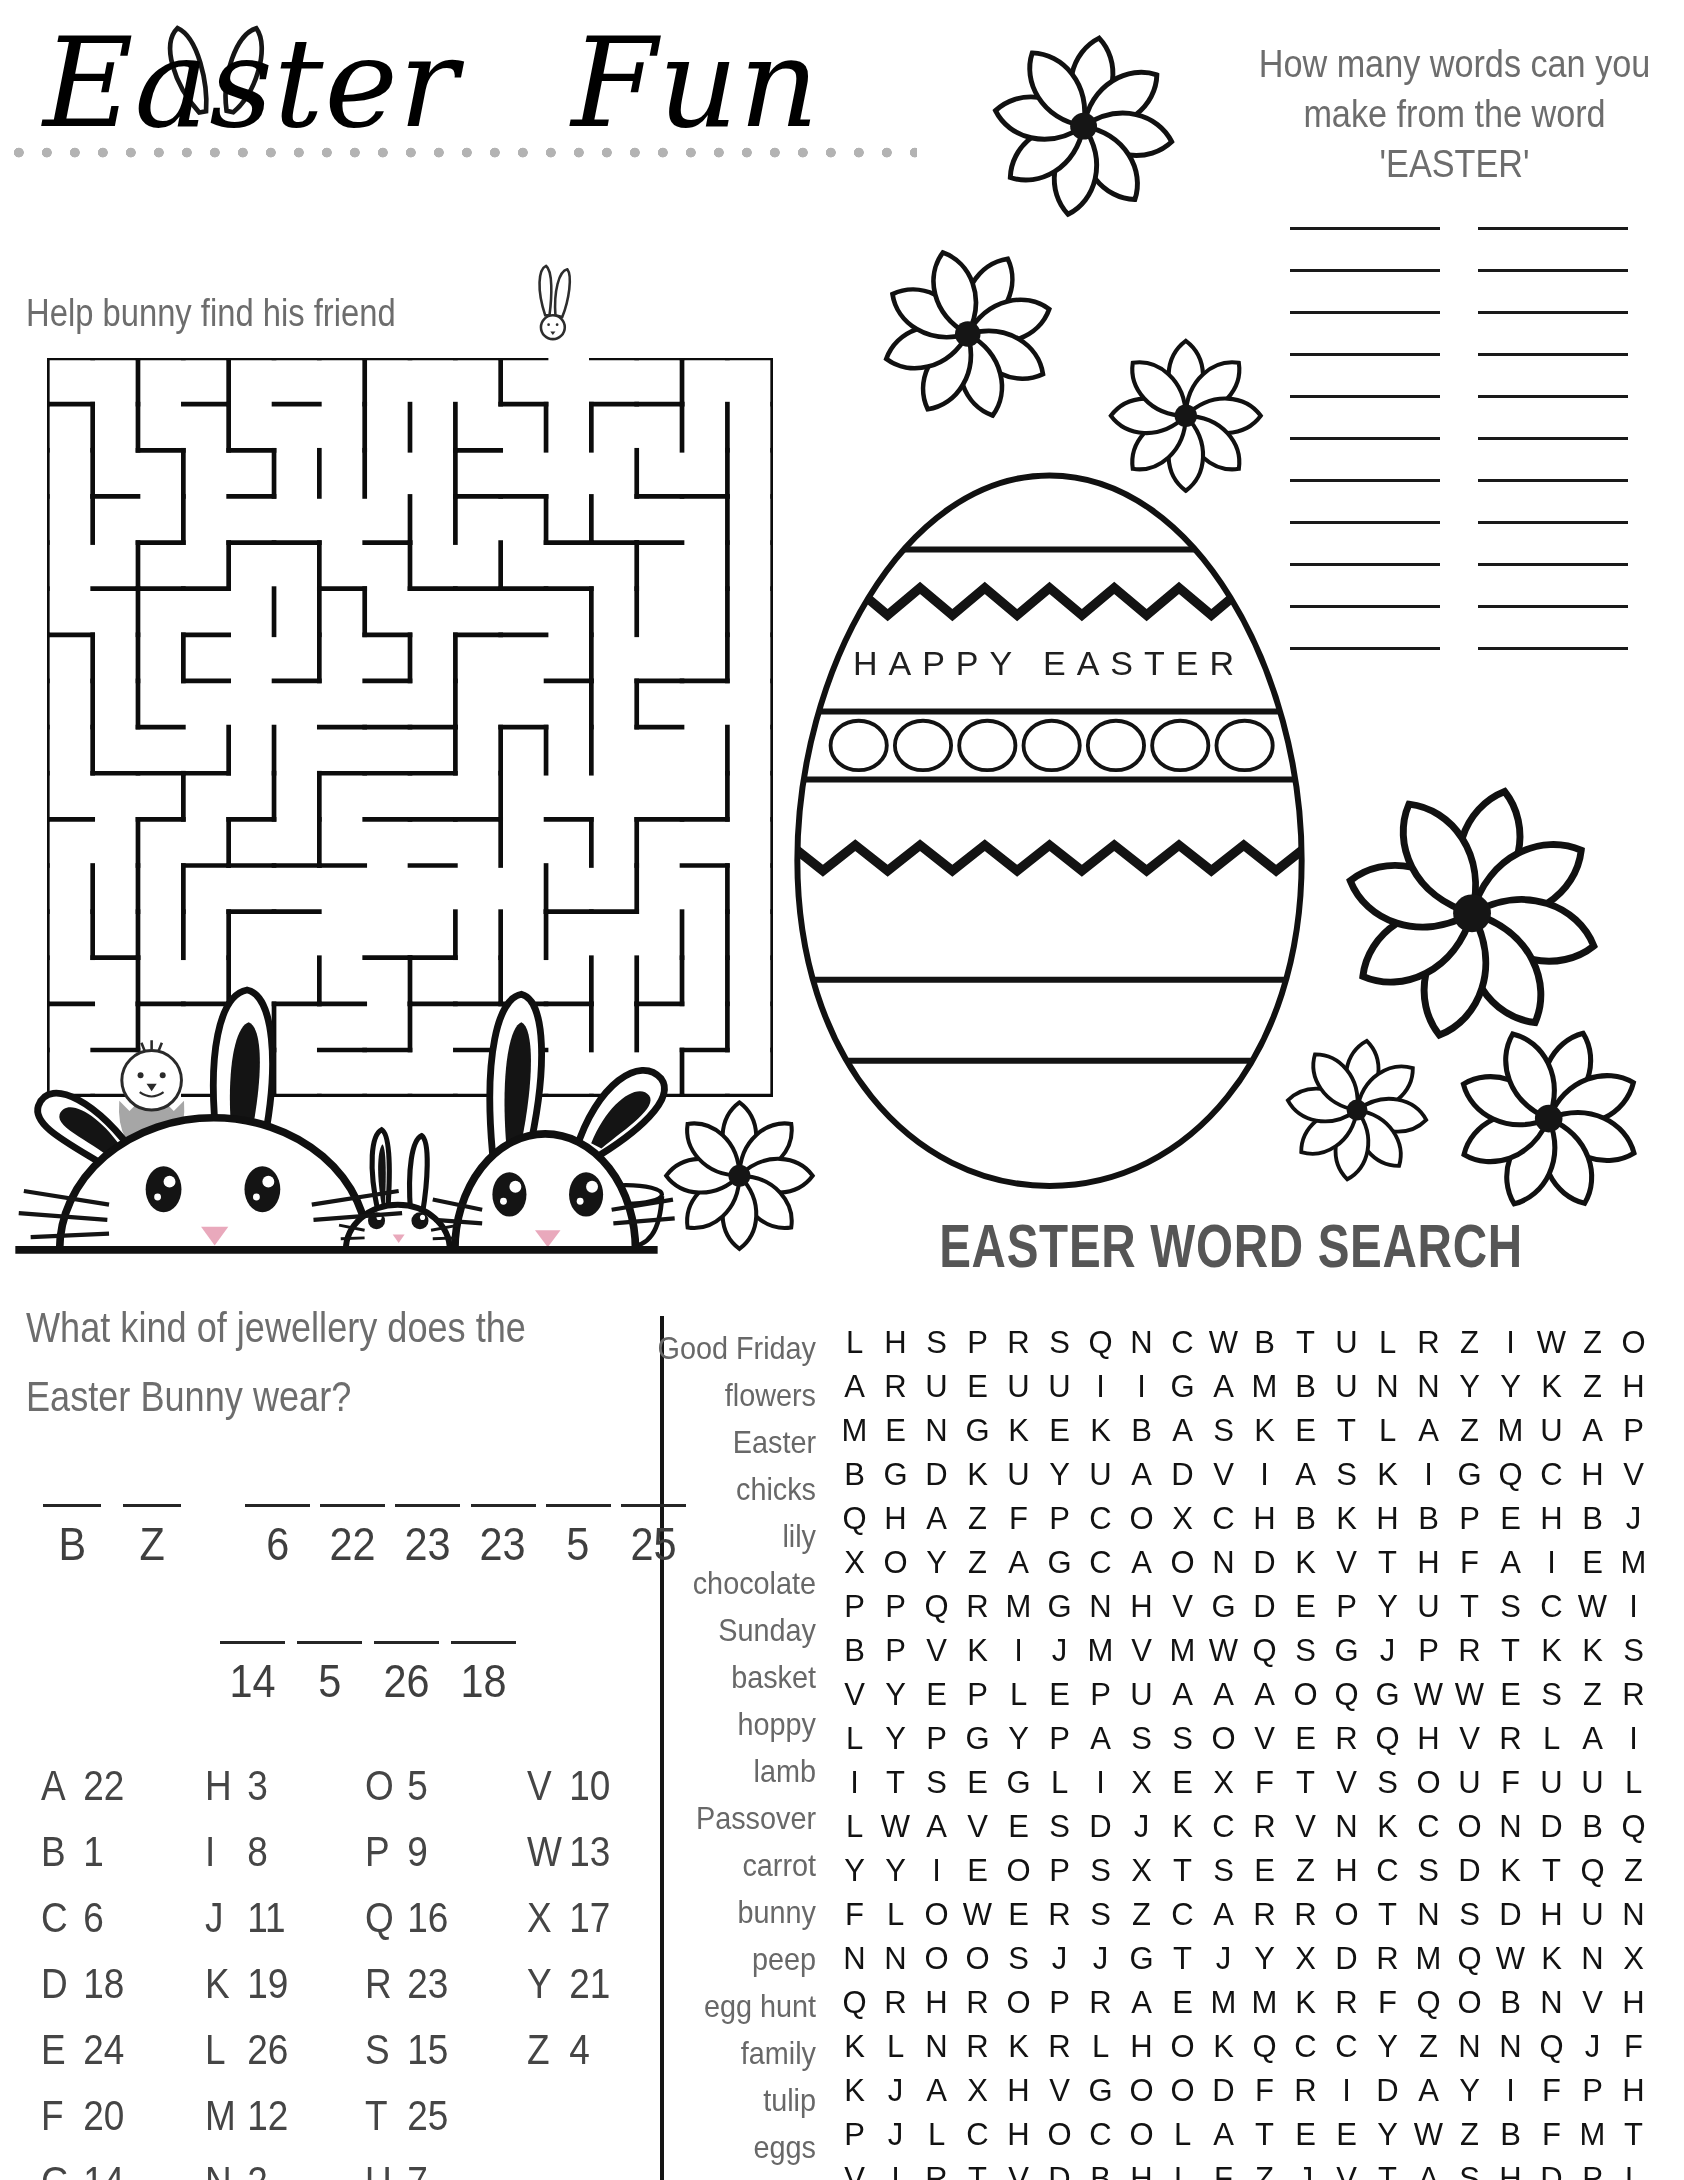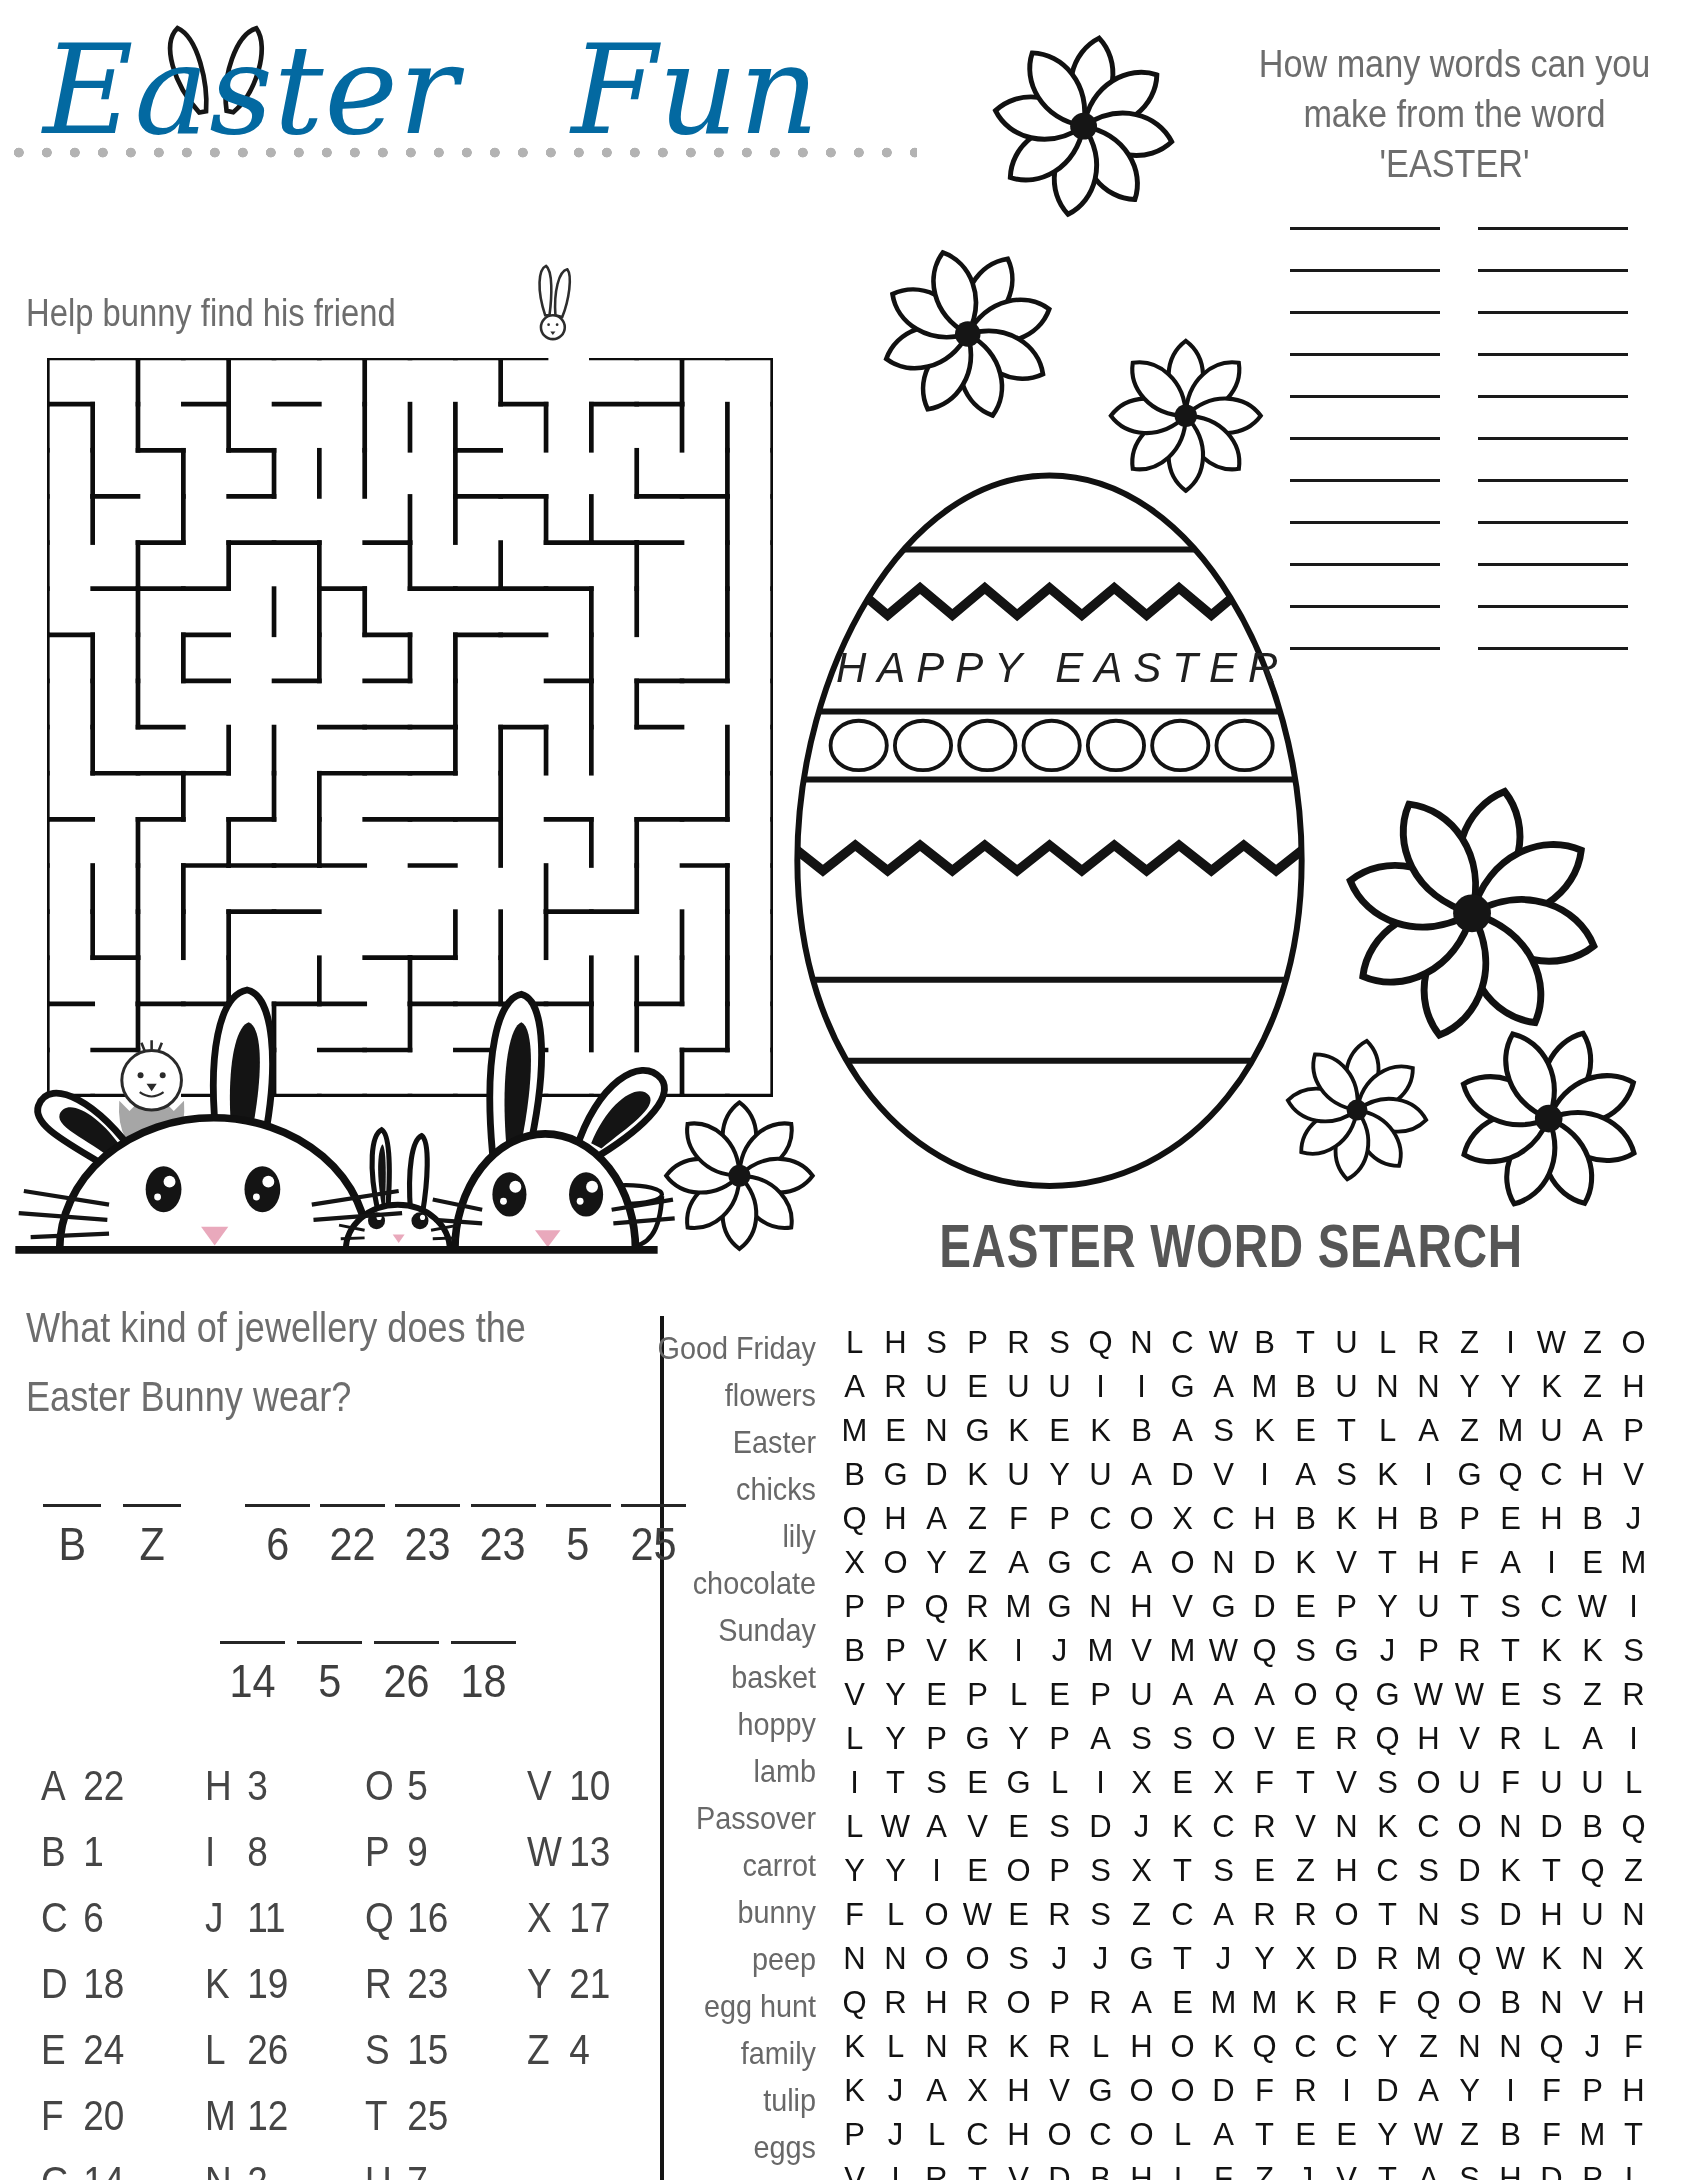--- a/index.html
+++ b/index.html
@@ -1,33 +1,33 @@
 <!DOCTYPE html>
 <html style="font-size:13.6px"><head>
 <meta charset="utf-8">
 <style>
   html,body{margin:0;padding:0;}
   body{width:1685px;height:2181px;position:relative;background:#ffffff;overflow:hidden;
        font-family:"Liberation Sans",sans-serif;}
   .abs{position:absolute;}
-  #page-title{left:43px;top:18px;font-family:"DejaVu Serif",serif;font-style:italic;
-      font-size:124px;color:#0369a1;word-spacing:72px;letter-spacing:0.9px;white-space:nowrap;}
+  #page-title{left:43px;top:11px;font-family:"DejaVu Serif",serif;font-style:italic;
+      font-size:124px;color:#000000;word-spacing:72px;letter-spacing:0.9px;white-space:nowrap;}
   #dotted-divider{left:12px;top:145px;width:905px;height:15.3px;
       background-image:radial-gradient(circle at 6.8px 7.7px,#b3b3b3 4.7px,transparent 5.3px);
       background-size:28px 15.3px;background-repeat:repeat-x;}
   #maze-heading{left:25.6px;top:291px;font-size:39px;color:#6d6d6d;
       transform:scaleX(0.84);transform-origin:left top;white-space:nowrap;}
   #maze-svg{left:47px;top:358px;}
   #wb-prompt{left:1233px;top:39px;width:443px;text-align:center;font-size:38px;line-height:1.32;
       color:#6d6d6d;transform:scaleX(0.9);transform-origin:center top;}
   #wb-lines{left:1290px;top:188px;display:grid;grid-template-columns:150px 150px;
       column-gap:38px;grid-auto-rows:42px;}
   .wb-line{border-bottom:3px solid #1a1a1a;}
-  #egg-label{left:836px;top:644px;width:426px;font-size:42px;
-      letter-spacing:11px;color:#202020;white-space:nowrap;font-style:italic;}
+  #egg-label{left:836px;top:644px;width:426px;text-align:center;font-size:34px;
+      letter-spacing:11px;color:#202020;white-space:nowrap;}
   #ws-heading{left:835px;top:1211px;width:792px;text-align:center;font-weight:bold;
       font-size:61px;color:#565656;transform:scaleX(0.78);transform-origin:center top;
       letter-spacing:0.9px;white-space:nowrap;}
   #ws-divider{left:660px;top:1316px;width:4.3px;height:865px;background:#151515;}
   #ws-words{left:545px;top:1325px;width:271px;text-align:right;
       transform:scaleX(0.9);transform-origin:right top;}
   .ws-word{font-size:32px;line-height:47px;color:#686868;white-space:nowrap;}
   #ws-grid{left:834px;top:1321px;display:grid;grid-template-columns:repeat(20,41px);
       grid-auto-rows:44px;}
   .grid-letter{display:flex;align-items:center;justify-content:center;

